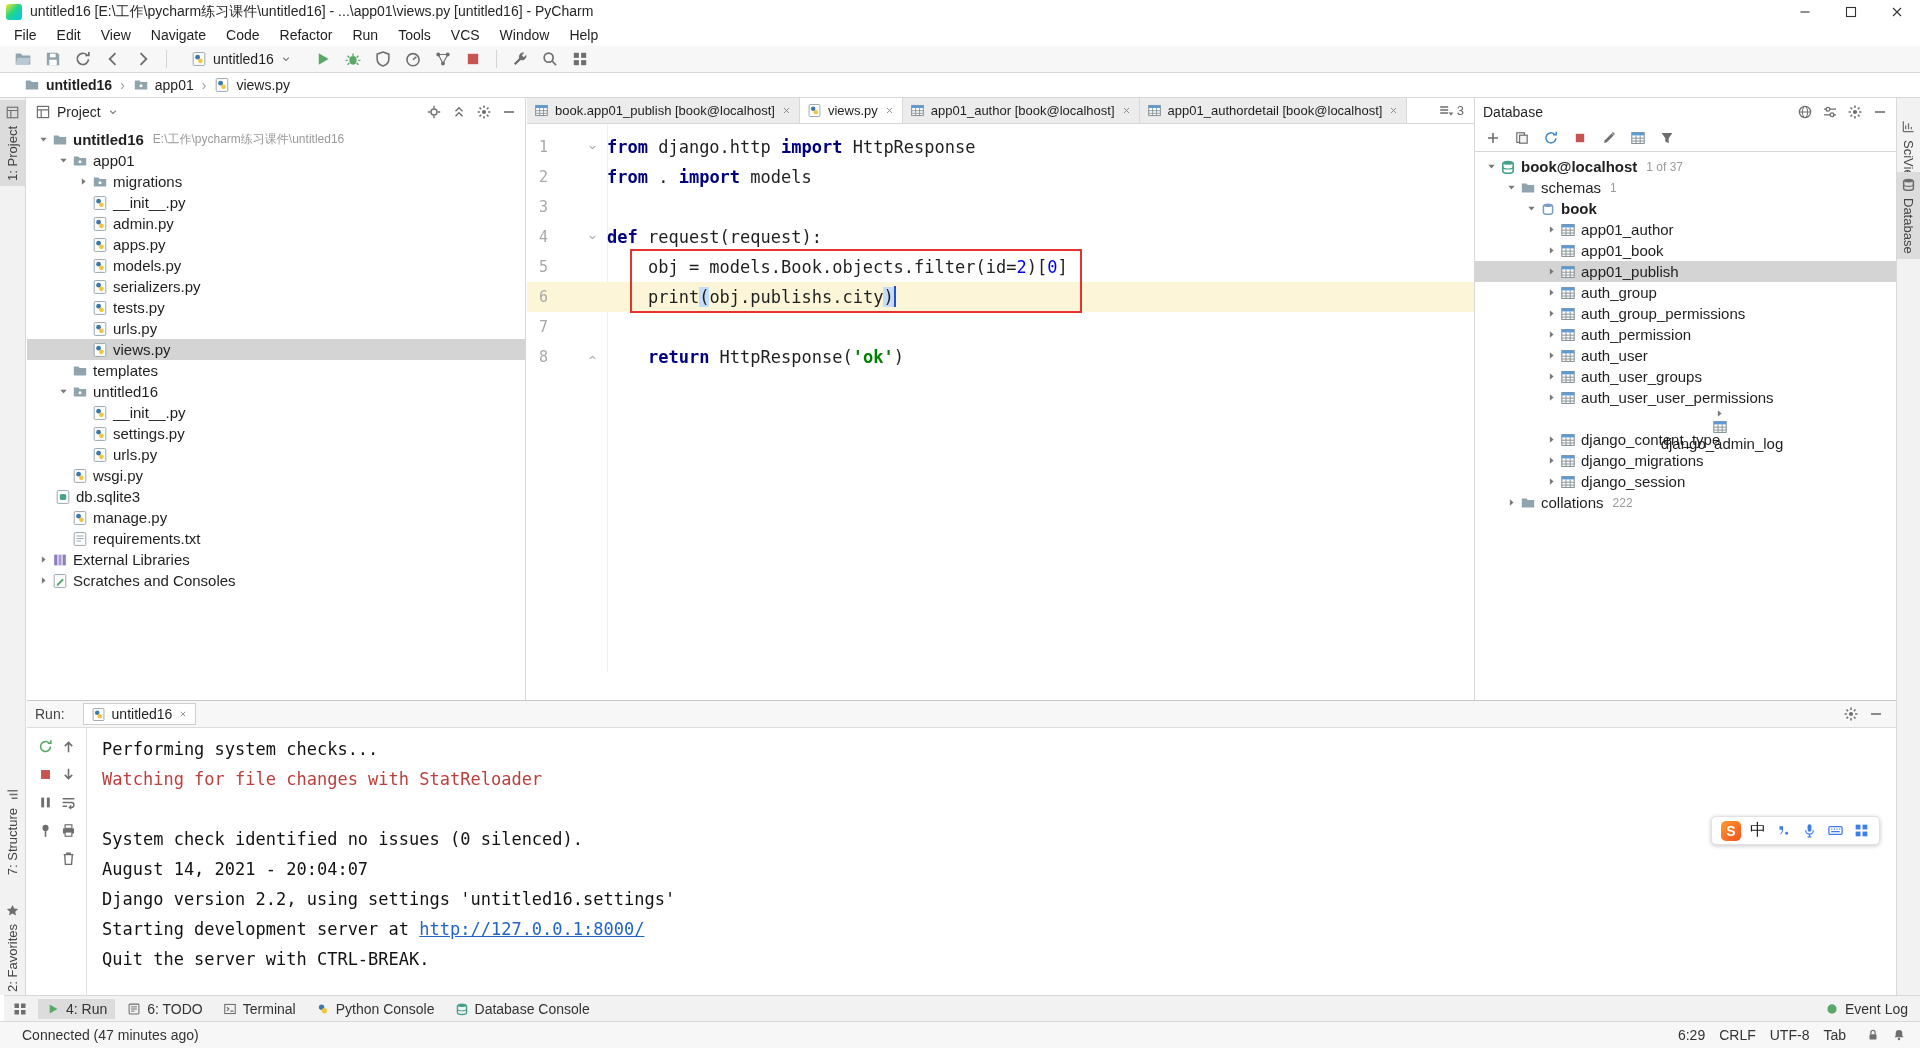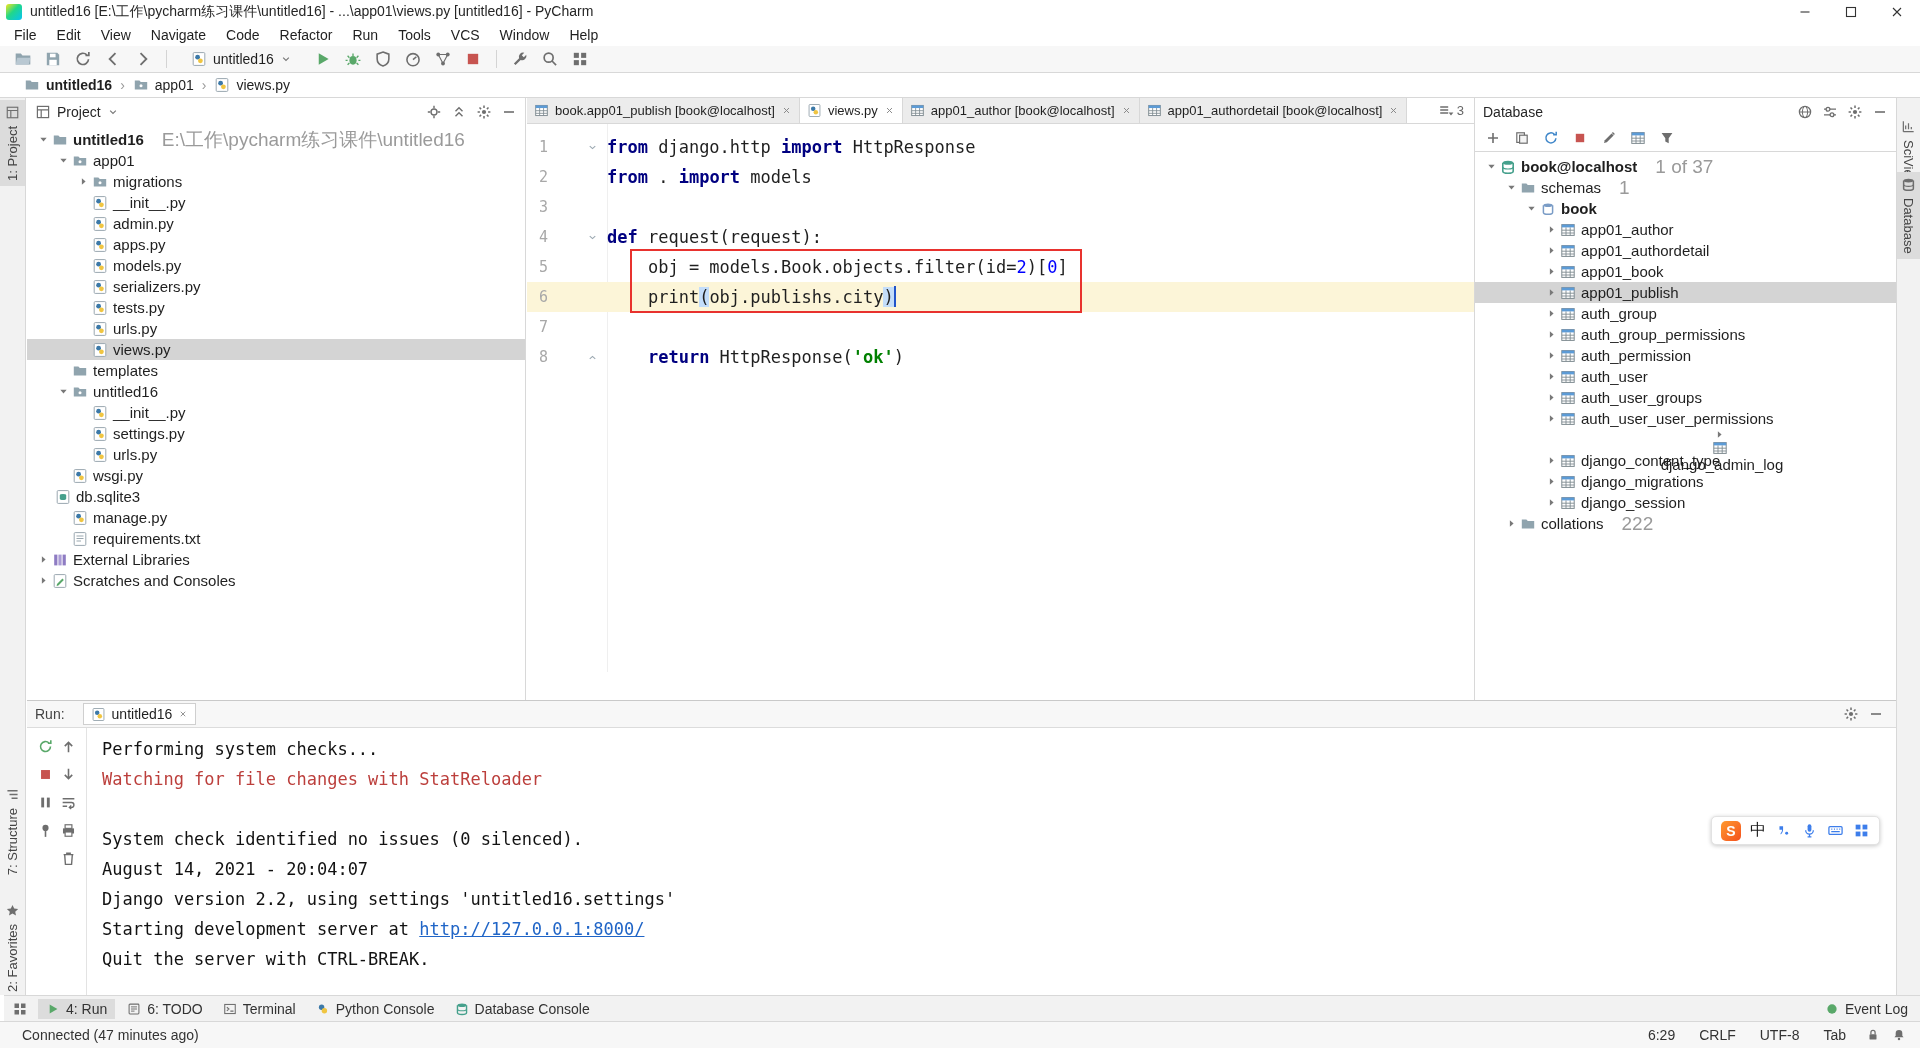--- a/index.html
+++ b/index.html
@@ -52,21 +52,21 @@
 
   
   #project-panel{position:absolute;left:27px;top:98px;width:499px;height:602px;background:#fff;border-right:1px solid #d8d8d8;overflow:hidden}
   .tree{font-size:15px;color:#1f1f1f;padding-top:4px}
   .tree-row{display:flex;align-items:center;height:21px;white-space:nowrap;cursor:default}
   .tree-row.selected{background:#d4d4d4}
   .expander{width:17px;display:inline-flex;justify-content:center;align-items:center}
   .expander svg{width:11px;height:11px}
   .tree-label{margin-left:5px}
   .tree-label.bold{font-weight:bold}
-  .tree-extra{margin-left:18px;color:#9a9a9a;font-size:19px}
+  .tree-extra{margin-left:9px;color:#9a9a9a;font-size:12px}
 
   
   #editor{position:absolute;left:527px;top:98px;width:947px;height:602px;background:#fff}
   #editor-tabs{height:26px;display:flex;align-items:stretch;background:#fff;border-bottom:1px solid #d8d8d8;font-size:13px;overflow:hidden}
   .ed-tab{display:flex;align-items:center;gap:6px;padding:0 7px;background:#ececec;border-right:1px solid #d8d8d8;cursor:default;white-space:nowrap}
   .ed-tab.active{background:#fff}
   .ed-tab .icon{width:15px;height:15px}
   .ed-tab .icon.close{width:11px;height:11px}
   #tabs-overflow{margin-left:auto;display:flex;align-items:center;gap:3px;padding:0 10px;color:#666;font-size:13px}
   #code-area{position:absolute;left:0;top:26px;right:0;bottom:28px;overflow:hidden}
@@ -116,21 +116,21 @@
   
   #tool-tabs{position:absolute;left:4px;top:995px;width:1920px;height:26px;background:#f2f2f2;border-top:1px solid #d8d8d8;display:flex;align-items:center;padding:0 8px;font-size:14px;color:#333}
   #tool-tabs-left,#tool-tabs-right{display:flex;align-items:center;gap:4px}
   .tool-tab{display:flex;align-items:center;gap:6px;padding:2px 8px;cursor:default;white-space:nowrap}
   .tool-tab.active{background:#dcdcdc}
   .tool-tab .icon{width:14px;height:14px}
   #win-switch{margin-right:10px}
 
   
   #status-bar{position:absolute;left:0;top:1021px;width:1920px;height:27px;background:#f7f7f7;border-top:1px solid #d8d8d8;display:flex;align-items:center;padding:0 14px 0 22px;font-size:14px;color:#333}
-  .status-item{margin-left:24px;cursor:default}
+  .status-item{margin-left:14px;cursor:default}
   #status-right-icons{display:flex;align-items:center;gap:12px;margin-left:20px}
   #status-right-icons .icon{width:14px;height:14px;cursor:default}
 </style>
 </head>
 <body>
 
 <div id="app">
 
   <header id="titlebar">
     <span class="pc-logo"></span>
@@ -914,35 +914,20 @@
               <path d="M5.6 3.4v9.2L11 8z" fill="#787878"></path>
             </svg>
           </span>
           <span class="icon">
             <svg viewBox="0 0 16 16" fill="none">
               <rect x="1.8" y="2.6" width="12.4" height="10.8" fill="#fff" stroke="#7F8B91"></rect>
               <rect x="1.8" y="2.6" width="12.4" height="2.8" fill="#5C9BD6"></rect>
               <path d="M1.8 8.2h12.4M1.8 11h12.4M6 5.4v8M10.2 5.4v8" stroke="#7F8B91" stroke-width=".9"></path>
             </svg>
           </span>
-          <span class="tree-label">app01_authordetail</span>
-        </div>
-        <div class="tree-row" style="padding-left: 68px;">
-          <span class="expander">
-            <svg viewBox="0 0 16 16" fill="none">
-              <path d="M5.6 3.4v9.2L11 8z" fill="#787878"></path>
-            </svg>
-          </span>
-          <span class="icon">
-            <svg viewBox="0 0 16 16" fill="none">
-              <rect x="1.8" y="2.6" width="12.4" height="10.8" fill="#fff" stroke="#7F8B91"></rect>
-              <rect x="1.8" y="2.6" width="12.4" height="2.8" fill="#5C9BD6"></rect>
-              <path d="M1.8 8.2h12.4M1.8 11h12.4M6 5.4v8M10.2 5.4v8" stroke="#7F8B91" stroke-width=".9"></path>
-            </svg>
-          </span>
           <span class="tree-label">app01_book</span>
         </div>
         <div class="tree-row selected" style="padding-left: 68px;">
           <span class="expander">
             <svg viewBox="0 0 16 16" fill="none">
               <path d="M5.6 3.4v9.2L11 8z" fill="#787878"></path>
             </svg>
           </span>
           <span class="icon">
             <svg viewBox="0 0 16 16" fill="none">

